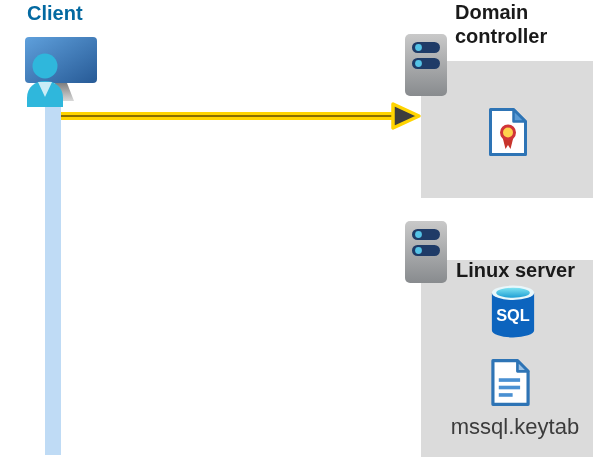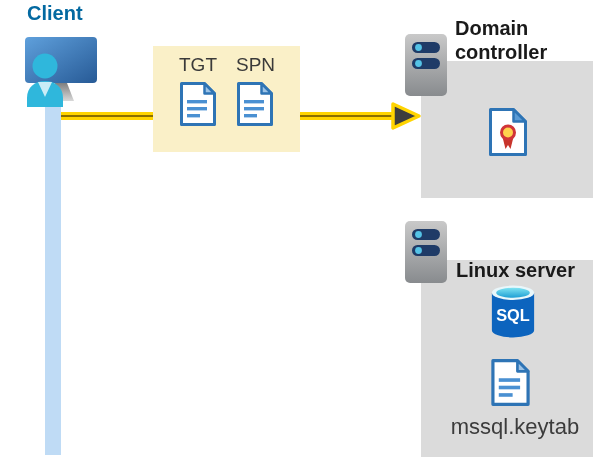--- a/index.html
+++ b/index.html
@@ -27,21 +27,21 @@
   
   .gray-box{background:#dbdbdb;z-index:1;}
   .dc-box{left:421px;top:61px;width:172px;height:137px;}
   .linux-box{left:421px;top:260px;width:172px;height:197px;}
   
   .server-icon{width:44px;height:64px;z-index:3;}
   .dc-server{left:404px;top:33px;}
   .linux-server{left:404px;top:220px;}
   
   .box-title{font-size:20px;font-weight:700;color:#1a1a1a;line-height:24px;z-index:4;}
-  .dc-title{left:455px;top:16px;width:132px;}
+  .dc-title{left:455px;top:0;width:132px;}
   .linux-title{left:456px;top:228px;width:140px;white-space:nowrap;margin-top:30px;}
   
   .cert-icon{left:488px;top:107px;width:40px;height:50px;z-index:2;}
   .sql-icon{left:489px;top:283px;width:48px;height:57px;z-index:2;}
   .keytab-doc{left:490px;top:358px;width:41px;height:49px;z-index:2;}
   .keytab-label{left:421px;top:414px;width:188px;text-align:center;
     font-size:22px;color:#3c3c3c;z-index:2;}
   .sql-text{font-family:"Liberation Sans","DejaVu Sans",sans-serif;font-weight:700;}
 </style>
 </head>
@@ -107,34 +107,20 @@
   <svg class="abs client-icon" viewBox="0 0 90 72">
     <use href="#sym-client"></use>
   </svg>
 
   <div class="abs v-line"></div>
   <div class="abs arrow-line"></div>
   <svg class="abs arrow-head" viewBox="0 0 32 30">
     <polygon points="3,3 29,15 3,27" fill="#3d3d3d" stroke="#ffd400" stroke-width="3.5" stroke-linejoin="round"></polygon>
   </svg>
 
-  <div class="abs ticket-box">
-    <div class="ticket-labels">
-      <span>TGT</span>
-      <span>SPN</span>
-    </div>
-    <div class="ticket-docs">
-      <svg viewBox="0 0 38 46">
-          <use href="#sym-doc"></use>
-        </svg>
-      <svg viewBox="0 0 38 46">
-          <use href="#sym-doc"></use>
-        </svg>
-    </div>
-  </div>
 
   <div class="abs gray-box dc-box"></div>
   <svg class="abs server-icon dc-server" viewBox="0 0 44 64">
     <use href="#sym-server"></use>
   </svg>
   <div class="abs box-title dc-title">Domain controller</div>
   <svg class="abs cert-icon" viewBox="0 0 40 50">
     <use href="#sym-cert"></use>
   </svg>
 

